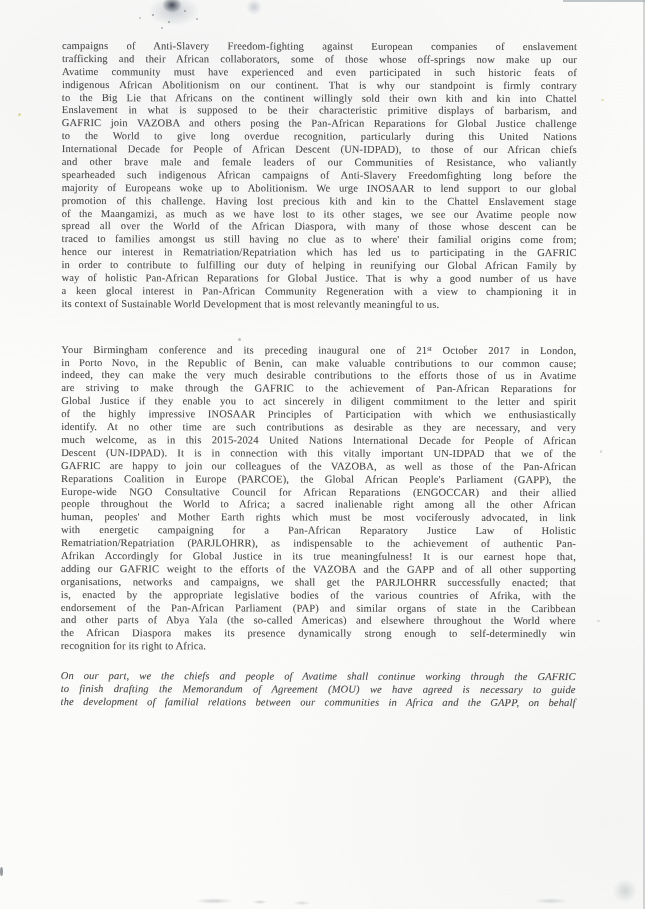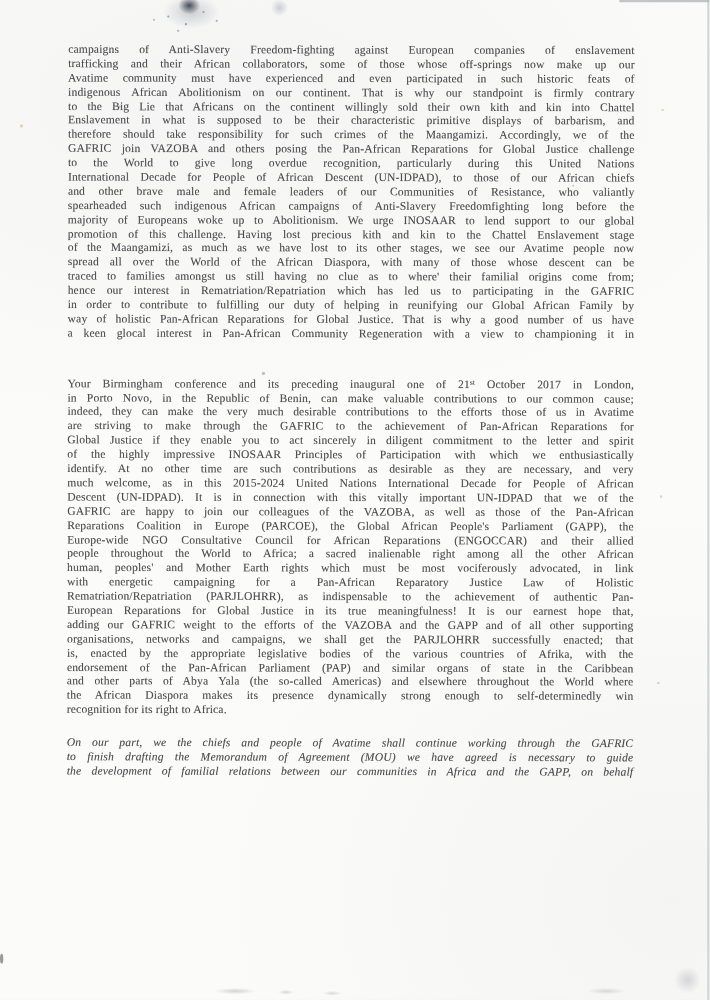--- a/index.html
+++ b/index.html
@@ -84,54 +84,54 @@
       <div class="artifact" style="left: 601px; top: 99px; width: 3px; height: 2px; opacity: 0.55; background: rgb(208, 197, 111); border-radius: 50%;"></div>
     </div>
   <div class="content" id="content">
       <div class="paragraph p1">
         <div class="line">campaigns of Anti-Slavery Freedom-fighting against European companies of enslavement</div>
         <div class="line">trafficking and their African collaborators, some of those whose off-springs now make up our</div>
         <div class="line">Avatime community must have experienced and even participated in such historic feats of</div>
         <div class="line">indigenous African Abolitionism on our continent. That is why our standpoint is firmly contrary</div>
         <div class="line">to the Big Lie that Africans on the continent willingly sold their own kith and kin into Chattel</div>
         <div class="line">Enslavement in what is supposed to be their characteristic primitive displays of barbarism, and</div>
-        <div class="line">therefore should take responsibility for such crimes of the Maangamizi. Accordingly, we of the</div>
         <div class="line">GAFRIC join VAZOBA and others posing the Pan-African Reparations for Global Justice challenge</div>
         <div class="line">to the World to give long overdue recognition, particularly during this United Nations</div>
         <div class="line">International Decade for People of African Descent (UN-IDPAD), to those of our African chiefs</div>
         <div class="line">and other brave male and female leaders of our Communities of Resistance, who valiantly</div>
         <div class="line">spearheaded such indigenous African campaigns of Anti-Slavery Freedomfighting long before the</div>
         <div class="line">majority of Europeans woke up to Abolitionism. We urge INOSAAR to lend support to our global</div>
         <div class="line">promotion of this challenge. Having lost precious kith and kin to the Chattel Enslavement stage</div>
         <div class="line">of the Maangamizi, as much as we have lost to its other stages, we see our Avatime people now</div>
         <div class="line">spread all over the World of the African Diaspora, with many of those whose descent can be</div>
         <div class="line">traced to families amongst us still having no clue as to where' their familial origins come from;</div>
         <div class="line">hence our interest in Rematriation/Repatriation which has led us to participating in the GAFRIC</div>
         <div class="line">in order to contribute to fulfilling our duty of helping in reunifying our Global African Family by</div>
         <div class="line">way of holistic Pan-African Reparations for Global Justice. That is why a good number of us have</div>
         <div class="line">a keen glocal interest in Pan-African Community Regeneration with a view to championing it in</div>
+        <div class="line last">its context of Sustainable World Development that is most relevantly meaningful to us.</div>
       </div>
       <div class="paragraph p2">
         <div class="line">Your Birmingham conference and its preceding inaugural one of 21<sup>st</sup> October 2017 in London,</div>
         <div class="line">in Porto Novo, in the Republic of Benin, can make valuable contributions to our common cause;</div>
         <div class="line">indeed, they can make the very much desirable contributions to the efforts those of us in Avatime</div>
         <div class="line">are striving to make through the GAFRIC to the achievement of Pan-African Reparations for</div>
         <div class="line">Global Justice if they enable you to act sincerely in diligent commitment to the letter and spirit</div>
         <div class="line">of the highly impressive INOSAAR Principles of Participation with which we enthusiastically</div>
         <div class="line">identify. At no other time are such contributions as desirable as they are necessary, and very</div>
         <div class="line">much welcome, as in this 2015-2024 United Nations International Decade for People of African</div>
         <div class="line">Descent (UN-IDPAD). It is in connection with this vitally important UN-IDPAD that we of the</div>
         <div class="line">GAFRIC are happy to join our colleagues of the VAZOBA, as well as those of the Pan-African</div>
         <div class="line">Reparations Coalition in Europe (PARCOE), the Global African People's Parliament (GAPP), the</div>
         <div class="line">Europe-wide NGO Consultative Council for African Reparations (ENGOCCAR) and their allied</div>
         <div class="line">people throughout the World to Africa; a sacred inalienable right among all the other African</div>
         <div class="line">human, peoples' and Mother Earth rights which must be most vociferously advocated, in link</div>
         <div class="line">with energetic campaigning for a Pan-African Reparatory Justice Law of Holistic</div>
         <div class="line">Rematriation/Repatriation (PARJLOHRR), as indispensable to the achievement of authentic Pan-</div>
-        <div class="line">European Reparations for Global Justice in its true meaningfulness! It is our earnest hope that,</div>
+        <div class="line">Afrikan Accordingly for Global Justice in its true meaningfulness! It is our earnest hope that,</div>
         <div class="line">adding our GAFRIC weight to the efforts of the VAZOBA and the GAPP and of all other supporting</div>
         <div class="line">organisations, networks and campaigns, we shall get the PARJLOHRR successfully enacted; that</div>
         <div class="line">is, enacted by the appropriate legislative bodies of the various countries of Afrika, with the</div>
         <div class="line">endorsement of the Pan-African Parliament (PAP) and similar organs of state in the Caribbean</div>
         <div class="line">and other parts of Abya Yala (the so-called Americas) and elsewhere throughout the World where</div>
         <div class="line">the African Diaspora makes its presence dynamically strong enough to self-determinedly win</div>
         <div class="line last">recognition for its right to Africa.</div>
       </div>
       <div class="paragraph p3">
         <div class="line">On our part, we the chiefs and people of Avatime shall continue working through the GAFRIC</div>

